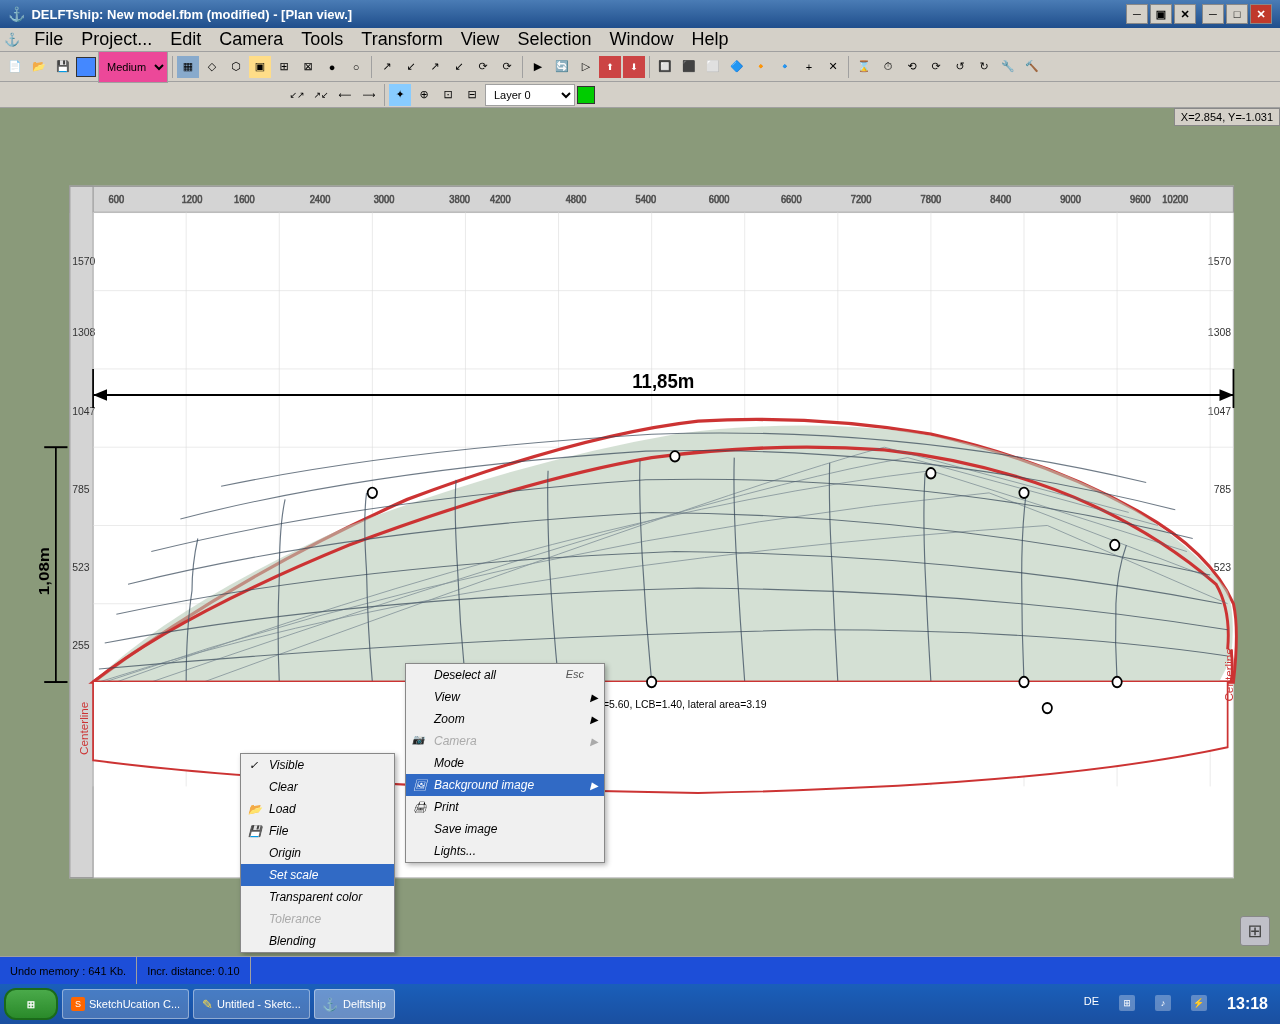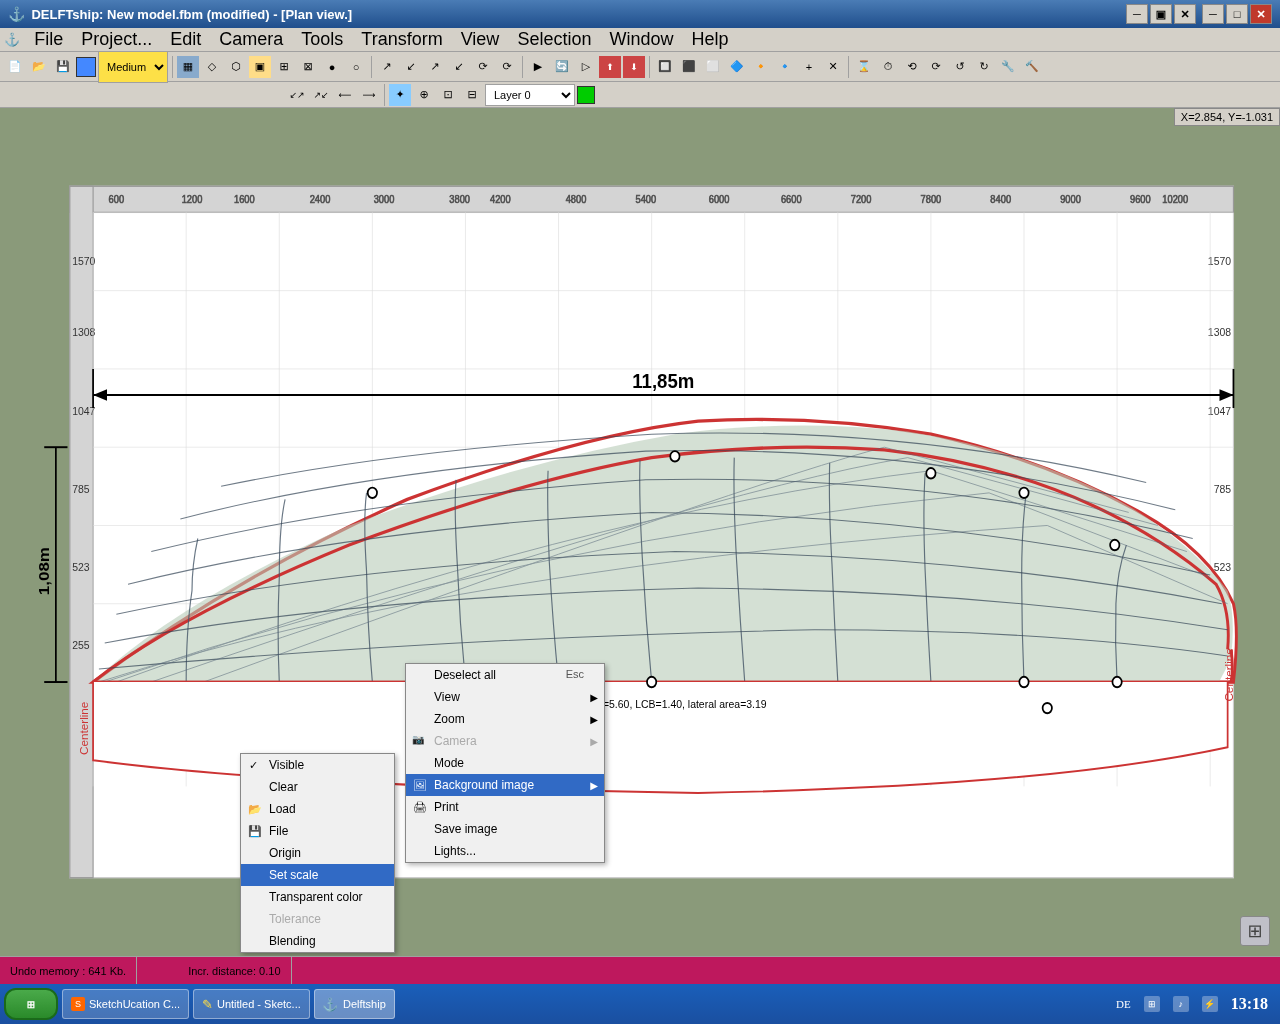--- a/index.html
+++ b/index.html
@@ -75,21 +75,21 @@
     .tb-btn {
       width: 22px; height: 22px;
       background: #d4d0c8;
       border: 1px solid transparent;
       display: flex; align-items: center; justify-content: center;
       cursor: pointer;
       font-size: 11px;
     }
     .tb-dropdown {
       height: 32px;
-      background: #fde047;
+      background: #ec4899;
       border: 1px solid #a0a0a0;
       font-size: 11px;
       padding: 0 4px;
     }
     .layer-select {
       height: 22px;
       background: white;
       border: 1px solid #a0a0a0;
       font-size: 11px;
       padding: 0 4px;
@@ -121,27 +121,26 @@
       border: 1px solid #888;
       padding: 2px 6px;
       font-size: 11px;
       color: #000;
       z-index: 10;
     }
 
     
     #statusbar {
       height: 28px;
-      background: #be185d;
+      background: #1d4ed8;
       border-top: 1px solid #a0a0a0;
       display: flex;
       align-items: center;
       font-size: 11px;
       color: #000;
-      gap: 41px;
     }
     .status-section {
       padding: 0 10px;
       border-right: 1px solid #a0a0a0;
       height: 100%;
       display: flex; align-items: center;
     }
 
     
     #taskbar {
@@ -171,24 +170,23 @@
       border: 1px solid rgba(255,255,255,0.4);
       border-radius: 3px;
       display: flex; align-items: center; padding: 0 8px;
       color: white; font-size: 11px;
       cursor: pointer;
       gap: 4px;
     }
     .taskbar-item.active { background: rgba(255,255,255,0.35); }
     .taskbar-right {
       margin-left: auto;
-      display: flex; align-items: center; gap: 13px;
+      display: flex; align-items: flex-start; gap: 20px;
       color: white; font-size: 11px;
       padding-right: 8px;
-      font-family: Liberation Serif, serif;
     }
     .sys-icon { width: 16px; height: 16px; background: rgba(255,255,255,0.3); border-radius: 2px; display:flex;align-items:center;justify-content:center;font-size:9px;color:white; }
 
     
     #context-menu-main {
       position: absolute;
       left: 405px;
       top: 555px;
       background: #f0f0f0;
       border: 1px solid #888;
@@ -208,20 +206,21 @@
       z-index: 102;
       font-size: 12px;
     }
 
     .ctx-item {
       padding: 4px 20px 4px 28px;
       cursor: pointer;
       position: relative;
       white-space: nowrap;
       color: #000;
+      font-style: italic;
     }
     .ctx-item.highlighted { background: #316ac5; color: white; }
     .ctx-item.disabled { color: #aaa; cursor: default; }
     .ctx-arrow {
       position: absolute;
       right: 6px;
       top: 50%;
       transform: translateY(-50%);
       font-size: 10px;
     }

